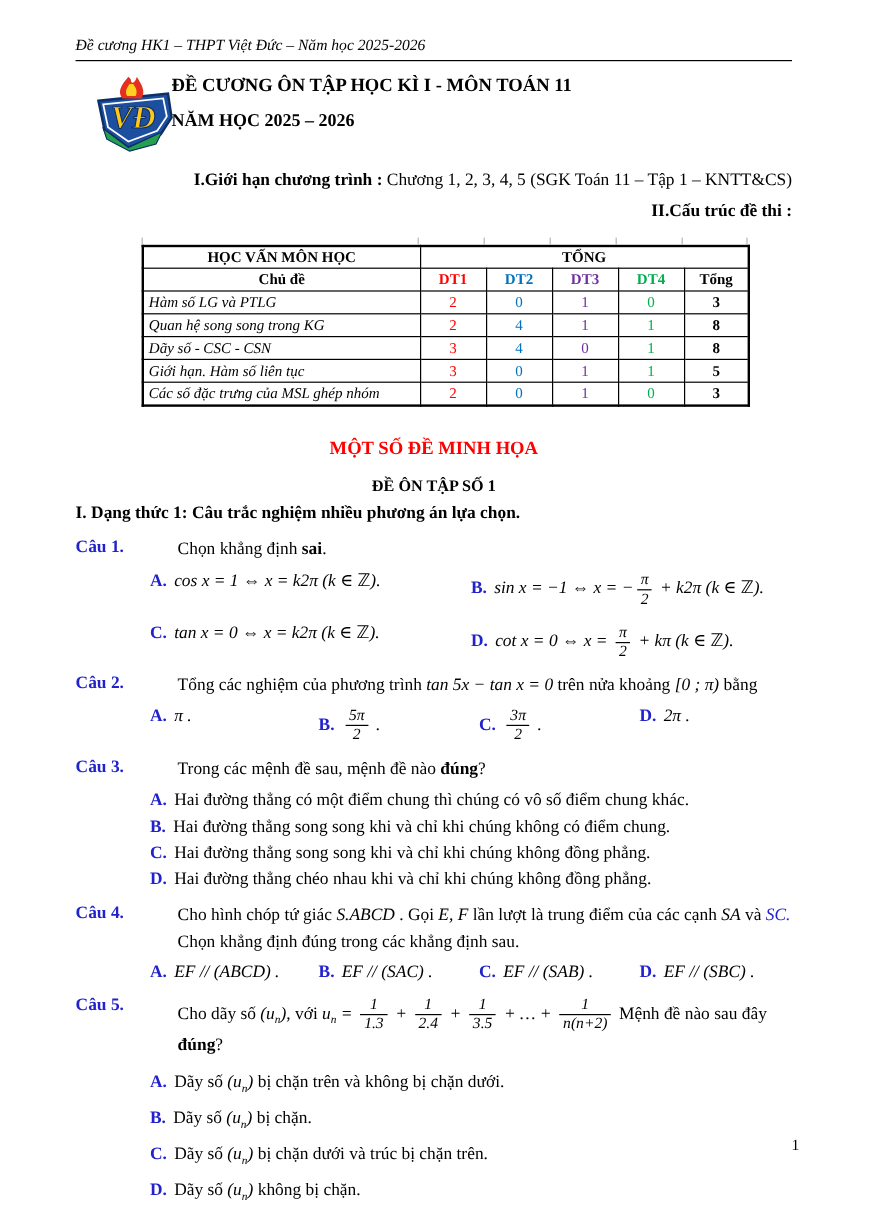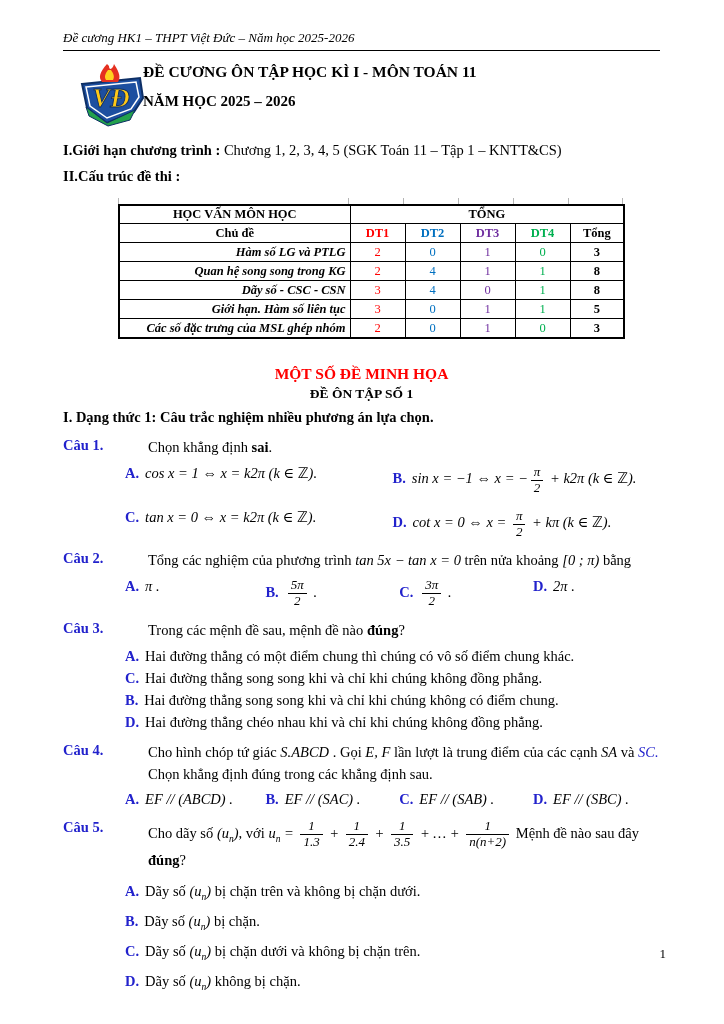--- a/index.html
+++ b/index.html
@@ -21,47 +21,47 @@
     padding-bottom:4px;
     border-bottom:1.4px solid #000;
   }
   
   .head-block{position:relative;margin-top:12px;height:72px;}
   .logo{position:absolute;left:14px;top:0;width:70px;height:64px;}
   .titles{padding-left:80px;text-align:left;}
   .title1{font-weight:bold;font-size:15.5px;margin-top:4px;}
   .title2{font-weight:bold;font-size:15px;margin-top:12px;}
   
-  .sec{margin:4px 0 0 0;line-height:1.55;}
+  .sec{margin:4px 0 0 0;line-height:1.55;text-align:right;}
   .bold{font-weight:bold;}
   
   .tablewrap{margin:10px 0 0 55px;width:403px;}
   .tickrow{display:grid;grid-template-columns:231px 55px 55px 55px 55px 54px;height:6px;}
   .tickrow div{border-right:1px solid #b5b5b5;}
   .tickrow div:first-child{border-left:1px solid #b5b5b5;}
   table.struct{border-collapse:collapse;width:505px;font-size:12.5px;table-layout:fixed;border:2px solid #000;}
   table.struct col.c0{width:231px;}
   table.struct col.cn{width:55px;}
   table.struct col.cl{width:54px;}
   table.struct th,table.struct td{border:1px solid #000;padding:1px 4px;height:19px;box-sizing:border-box;}
   table.struct th{font-weight:bold;text-align:center;}
   .c-dt1{color:#FF0000;margin-left:20px;}
   .c-dt2{color:#0070C0;}
   .c-dt3{color:#7030A0;}
   .c-dt4{color:#00B050;}
   .c-teal{color:#009090;}
-  .rowlabel{font-weight:bold;font-style:italic;text-align:right;}
+  .rowlabel{font-weight:normal;font-style:italic;text-align:left;}
   td.val{text-align:center;}
   td.tot{text-align:center;font-weight:bold;}
   tr.total-row td{background:#FFFF00;font-weight:bold;height:24px;}
   tr.total-row td.rowlabel{text-align:center;font-style:normal;font-size:14px;}
   tr.total-row td.val{font-size:13.5px;}
   
   .red-title{color:#FF0000;font-weight:bold;text-align:center;font-size:15.5px;margin-top:26px;}
-  .sub-title{font-weight:bold;text-align:center;font-size:13.5px;margin-top:3px;}
+  .sub-title{font-weight:bold;text-align:center;font-size:13.5px;margin-top:14px;}
   .part-title{font-weight:bold;font-size:14.5px;margin-top:7px;}
   
   .q{display:flex;margin-top:11px;}
   .qlabel{flex:0 0 62px;color:#2222CC;font-weight:bold;}
   .qbody{flex:1;min-width:0;}
   .qstem{line-height:1.5;margin-left:23px;}
   .opts{margin-top:6px;}
   .opts.cols2{display:grid;grid-template-columns:1fr 1fr;row-gap:13px;}
   .opts.cols4{display:grid;grid-template-columns:1.05fr 1fr 1fr 0.95fr;}
   .opts.list .opt{margin-top:5px;}
@@ -230,22 +230,22 @@
       </div>
     </div>
   </div>
 
   <div class="q">
     <div class="qlabel">Câu 3.</div>
     <div class="qbody">
       <div class="qstem"><span>Trong các mệnh đề sau, mệnh đề nào </span><span class="b">đúng</span><span>?</span></div>
       <div class="opts list">
         <div class="opt"><span class="letter">A.</span><span><span>Hai đường thẳng có một điểm chung thì chúng có vô số điểm chung khác.</span></span></div>
+        <div class="opt"><span class="letter">B.</span><span><span>Hai đường thẳng song song khi và chỉ khi chúng không có điểm chung.</span></span></div>
         <div class="opt"><span class="letter">C.</span><span><span>Hai đường thẳng song song khi và chỉ khi chúng không đồng phẳng.</span></span></div>
-        <div class="opt"><span class="letter">B.</span><span><span>Hai đường thẳng song song khi và chỉ khi chúng không có điểm chung.</span></span></div>
         <div class="opt"><span class="letter">D.</span><span><span>Hai đường thẳng chéo nhau khi và chỉ khi chúng không đồng phẳng.</span></span></div>
       </div>
     </div>
   </div>
 
   <div class="q">
     <div class="qlabel">Câu 4.</div>
     <div class="qbody">
       <div class="qstem"><span>Cho hình chóp tứ giác </span><span class="m">S.ABCD</span><span> . Gọi </span><span class="m">E, F</span><span> lần lượt là trung điểm của các cạnh </span><span class="m">SA</span><span> và </span><span class="m blue">SC.</span><br><span>Chọn khẳng định đúng trong các khẳng định sau.</span></div>
       <div class="opts cols4">
@@ -269,20 +269,20 @@
           </span><span class="m"> + </span><span class="frac">
             <span class="fnum">1</span>
             <span class="fden">3.5</span>
           </span><span class="m"> + … + </span><span class="frac">
             <span class="fnum">1</span>
             <span class="fden">n(n+2)</span>
           </span><span>  Mệnh đề nào sau đây </span><span class="b">đúng</span><span>?</span></div>
       <div class="opts list-wide">
         <div class="opt"><span class="letter">A.</span><span><span>Dãy số </span><span class="m">(u</span><span class="sub">n</span><span class="m">)</span><span> bị chặn trên và không bị chặn dưới.</span></span></div>
         <div class="opt"><span class="letter">B.</span><span><span>Dãy số </span><span class="m">(u</span><span class="sub">n</span><span class="m">)</span><span> bị chặn.</span></span></div>
-        <div class="opt"><span class="letter">C.</span><span><span>Dãy số </span><span class="m">(u</span><span class="sub">n</span><span class="m">)</span><span> bị chặn dưới và không bị chặn trên.</span></span></div>
+        <div class="opt"><span class="letter">C.</span><span><span>Dãy số </span><span class="m">(u</span><span class="sub">n</span><span class="m">)</span><span> bị chặn dưới và trúc bị chặn trên.</span></span></div>
         <div class="opt"><span class="letter">D.</span><span><span>Dãy số </span><span class="m">(u</span><span class="sub">n</span><span class="m">)</span><span> không bị chặn.</span></span></div>
       </div>
     </div>
   </div>
 
   <div class="pagenum">1</div>
 </div>
 
 </body></html>

